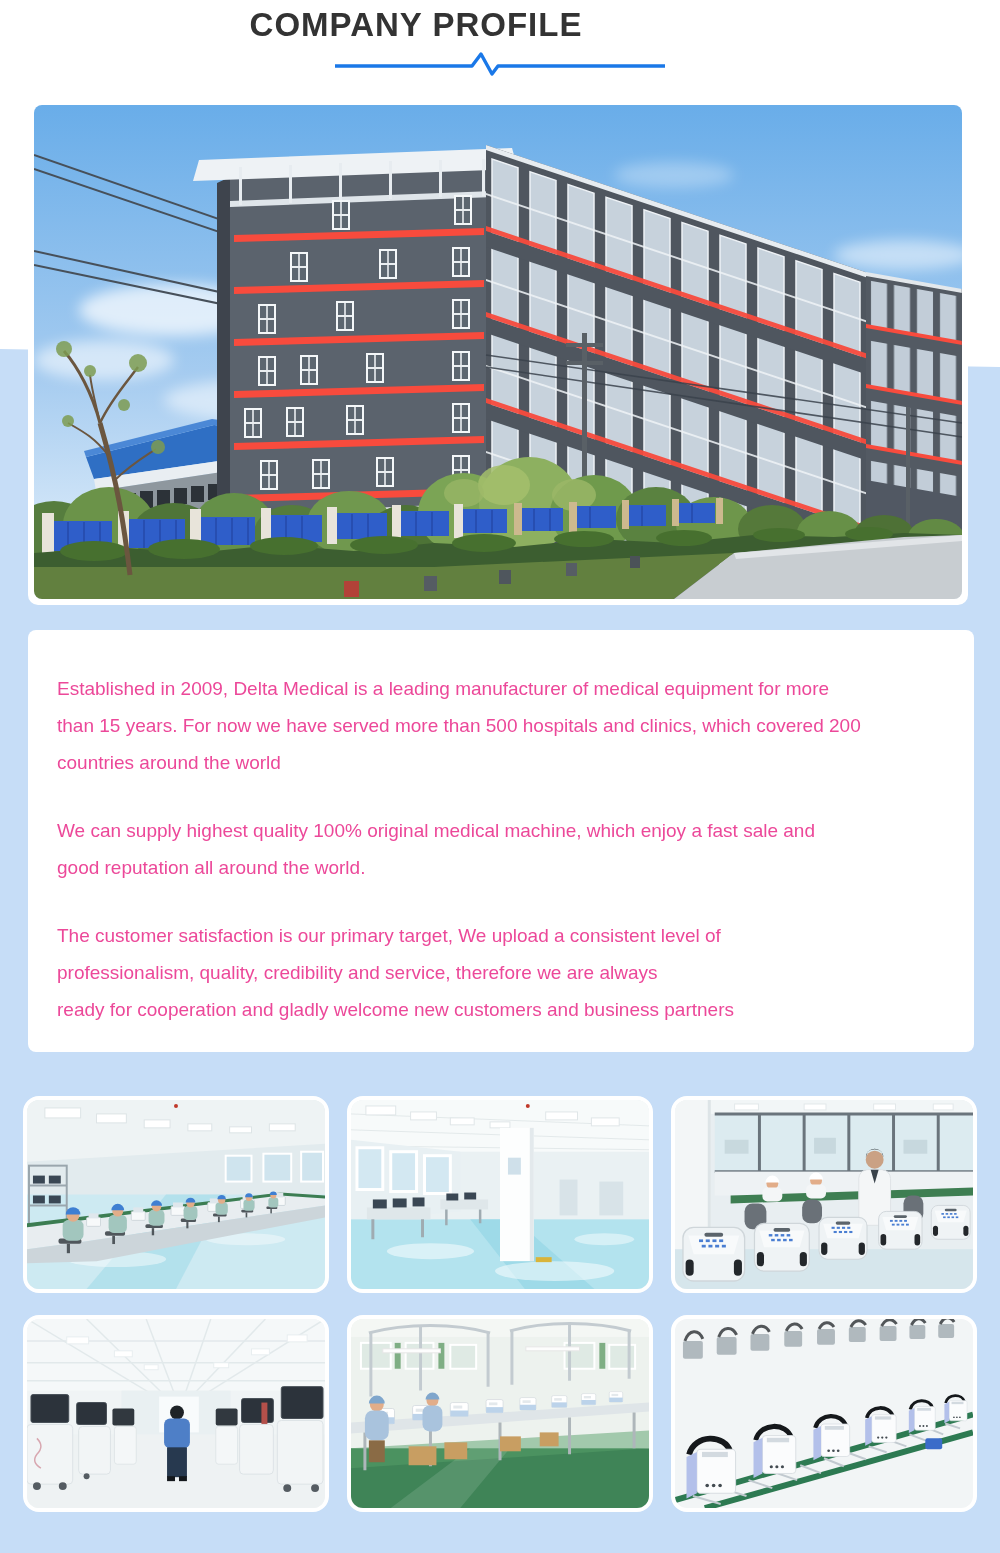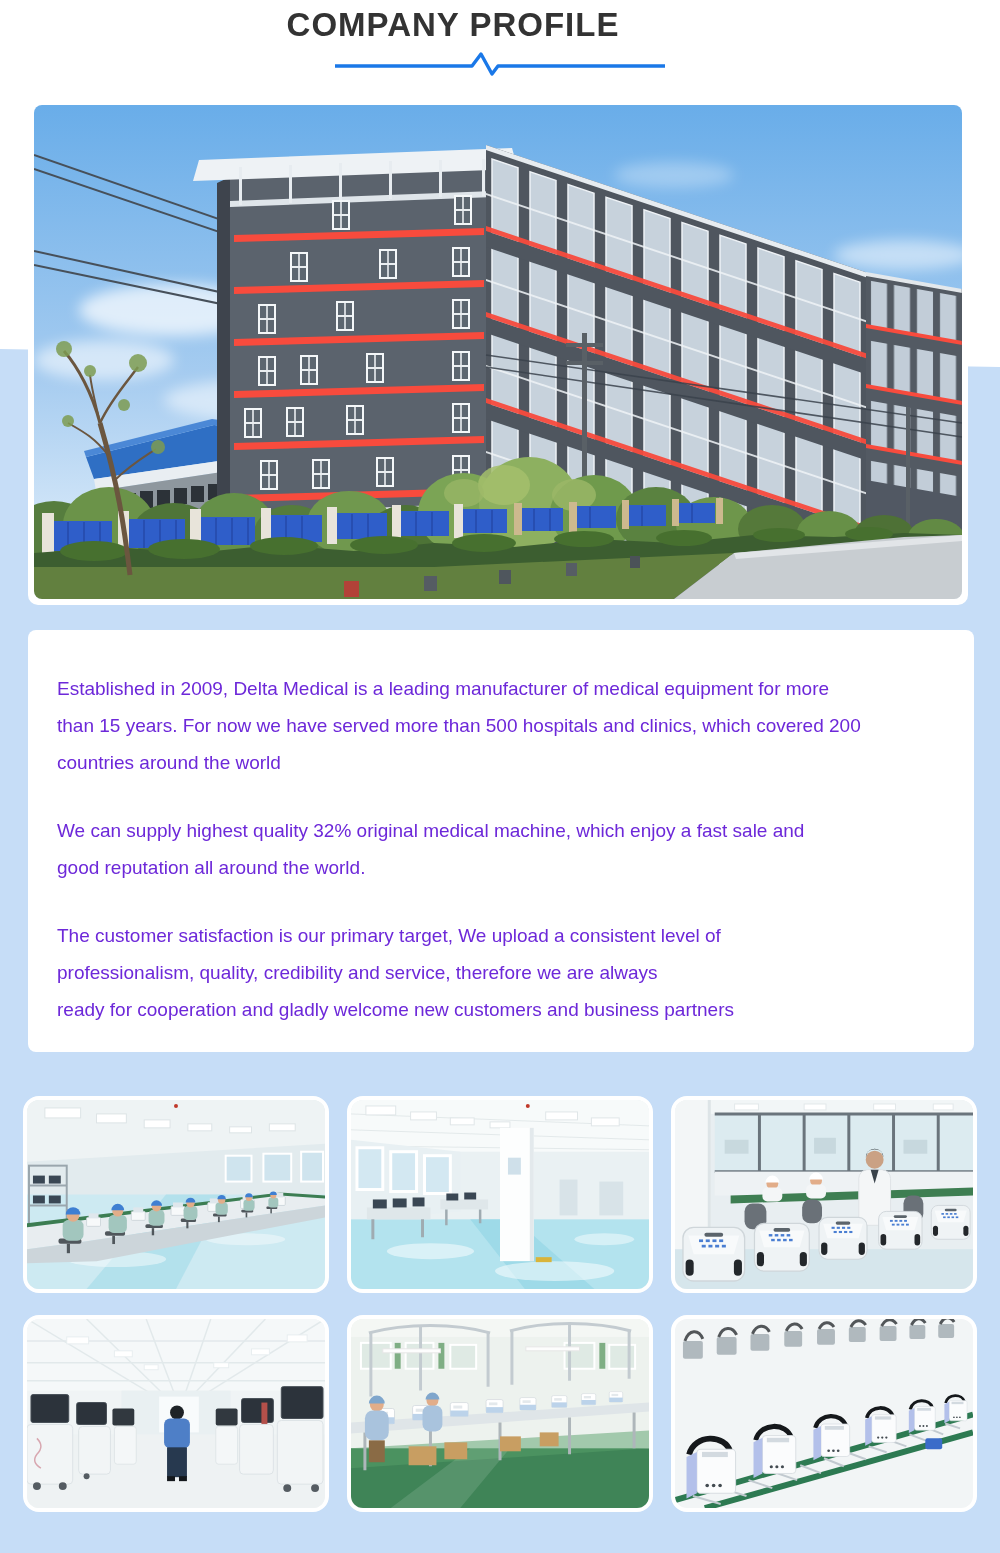--- a/index.html
+++ b/index.html
@@ -1,28 +1,28 @@
 <!DOCTYPE html>
 <html><head>
 <meta charset="utf-8">
 <style>
   html,body{margin:0;padding:0;}
   body{width:1000px;font-family:"Liberation Sans","DejaVu Sans",sans-serif;background:#ffffff;}
   .page{position:relative;width:1000px;height:1553px;background:#ffffff;overflow:hidden;}
   .bg-blue{position:absolute;left:0;top:0;width:1000px;height:1553px;background:#c6ddf7;
            clip-path:polygon(0 349px,100% 367px,100% 100%,0 100%);}
-  .hdr{position:absolute;left:0;top:6px;width:832px;text-align:center;z-index:2;padding-left:37px;}
+  .hdr{position:absolute;left:0;top:6px;width:832px;text-align:center;z-index:2;}
   .hdr h1{margin:0;font-size:33px;font-weight:bold;color:#333333;letter-spacing:1px;}
   .divider{position:absolute;left:50%;transform:translateX(-50%);top:50px;z-index:2;}
   .card{position:absolute;background:#ffffff;z-index:2;}
   .main-photo{left:28px;top:99px;width:940px;height:506px;border-radius:10px;padding:0;margin:0;}
   .main-photo svg{display:block;margin:6px;border-radius:8px;}
   .about{left:28px;top:630px;width:946px;height:422px;border-radius:8px;box-sizing:border-box;
          padding:40px 30px 20px 29px;margin:0;}
-  .about p{margin:0 0 31px 0;font-size:19px;line-height:37px;color:#6d28d9;white-space:pre-line;}
+  .about p{margin:0 0 31px 0;font-size:19px;line-height:37px;color:#ec4899;white-space:pre-line;}
   .about p:last-child{margin-bottom:16px;}
   .gcard{position:absolute;width:298px;height:189px;border:4px solid #ffffff;border-radius:16px;
          overflow:hidden;background:#ffffff;padding:0;margin:0;z-index:2;}
   .gcard svg{display:block;width:298px;height:189px;}
   .g1{left:23px;top:1096px;} .g2{left:347px;top:1096px;} .g3{left:671px;top:1096px;}
   .g4{left:23px;top:1315px;} .g5{left:347px;top:1315px;} .g6{left:671px;top:1315px;}
 </style>
 </head>
 <body>
 
@@ -325,21 +325,21 @@
           <circle cx="56" cy="266" r="6"></circle>
           <circle cx="90" cy="300" r="6"></circle>
       </g>
     </svg>
   </figure>
 
   <section class="card about">
     <p>Established in 2009, Delta Medical is a leading manufacturer of medical equipment for more
 than 15 years. For now we have served more than 500 hospitals and clinics, which covered 200
 countries around the world</p>
-    <p>We can supply highest quality 32% original medical machine, which enjoy a fast sale and
+    <p>We can supply highest quality 100% original medical machine, which enjoy a fast sale and
 good reputation all around the world.</p>
     <p>The customer satisfaction is our primary target, We upload a consistent level of
 professionalism, quality, credibility and service, therefore we are always
 ready for cooperation and gladly welcome new customers and business partners</p>
   </section>
 
   <figure class="gcard g1" aria-label="Production line workers in blue caps assembling ultrasound devices at long benches">
     <svg viewBox="0 0 300 190" preserveAspectRatio="none">
       <defs>
         <g id="wk">

